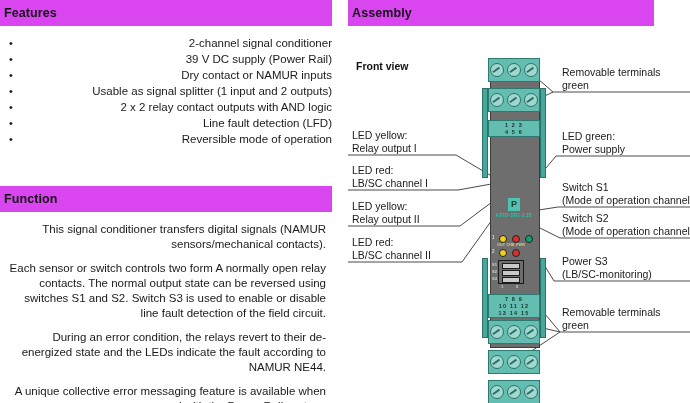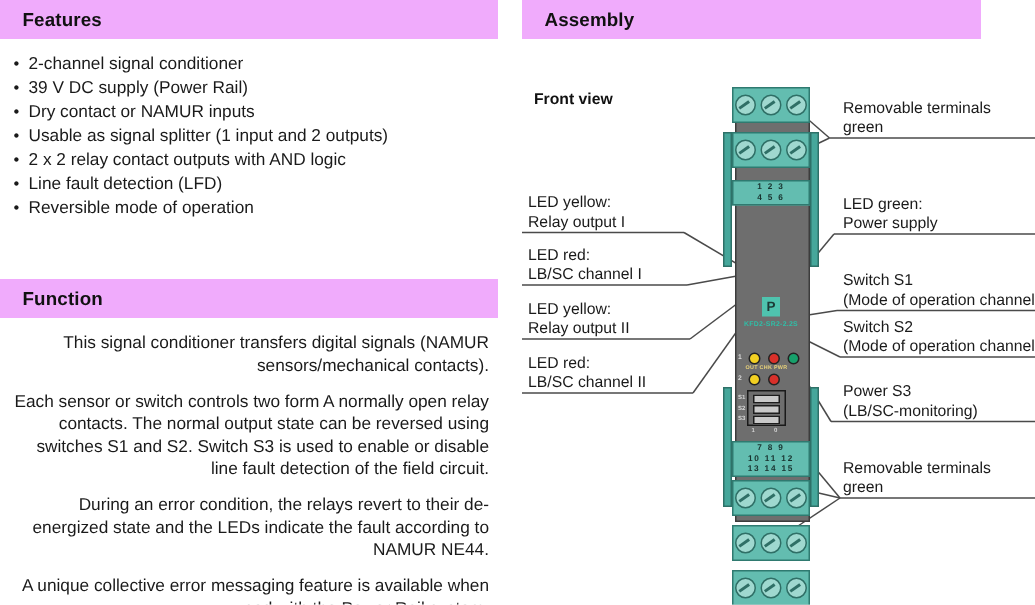--- a/index.html
+++ b/index.html
@@ -10,40 +10,41 @@
     color:#1a1a1a;
     overflow:hidden;
     position:relative;
   }
   .col{position:absolute;top:0;}
   .col-left{left:0;width:332px;}
   .col-right{left:348px;width:306px;}
 
   
   .band{
-    background:#f0abfc;
+    background:#d946ef;
     height:26px;
     display:flex;
     align-items:center;
-    padding-left:15px;
+    padding-left:4px;
     box-sizing:border-box;
   }
   .band h2{
     margin:0;
     font-size:12.5px;
     font-weight:bold;
     letter-spacing:.1px;
     color:#111;
   }
 
   
   ul.features{
     list-style:none;
     margin:0;
     padding:9px 0 0 0;
+    text-align:right;
   }
   ul.features li{
     position:relative;
     padding-left:19px;
     font-size:11.5px;
     line-height:16px;
     color:#1a1a1a;
   }
   ul.features li:before{
     content:"\2022";

